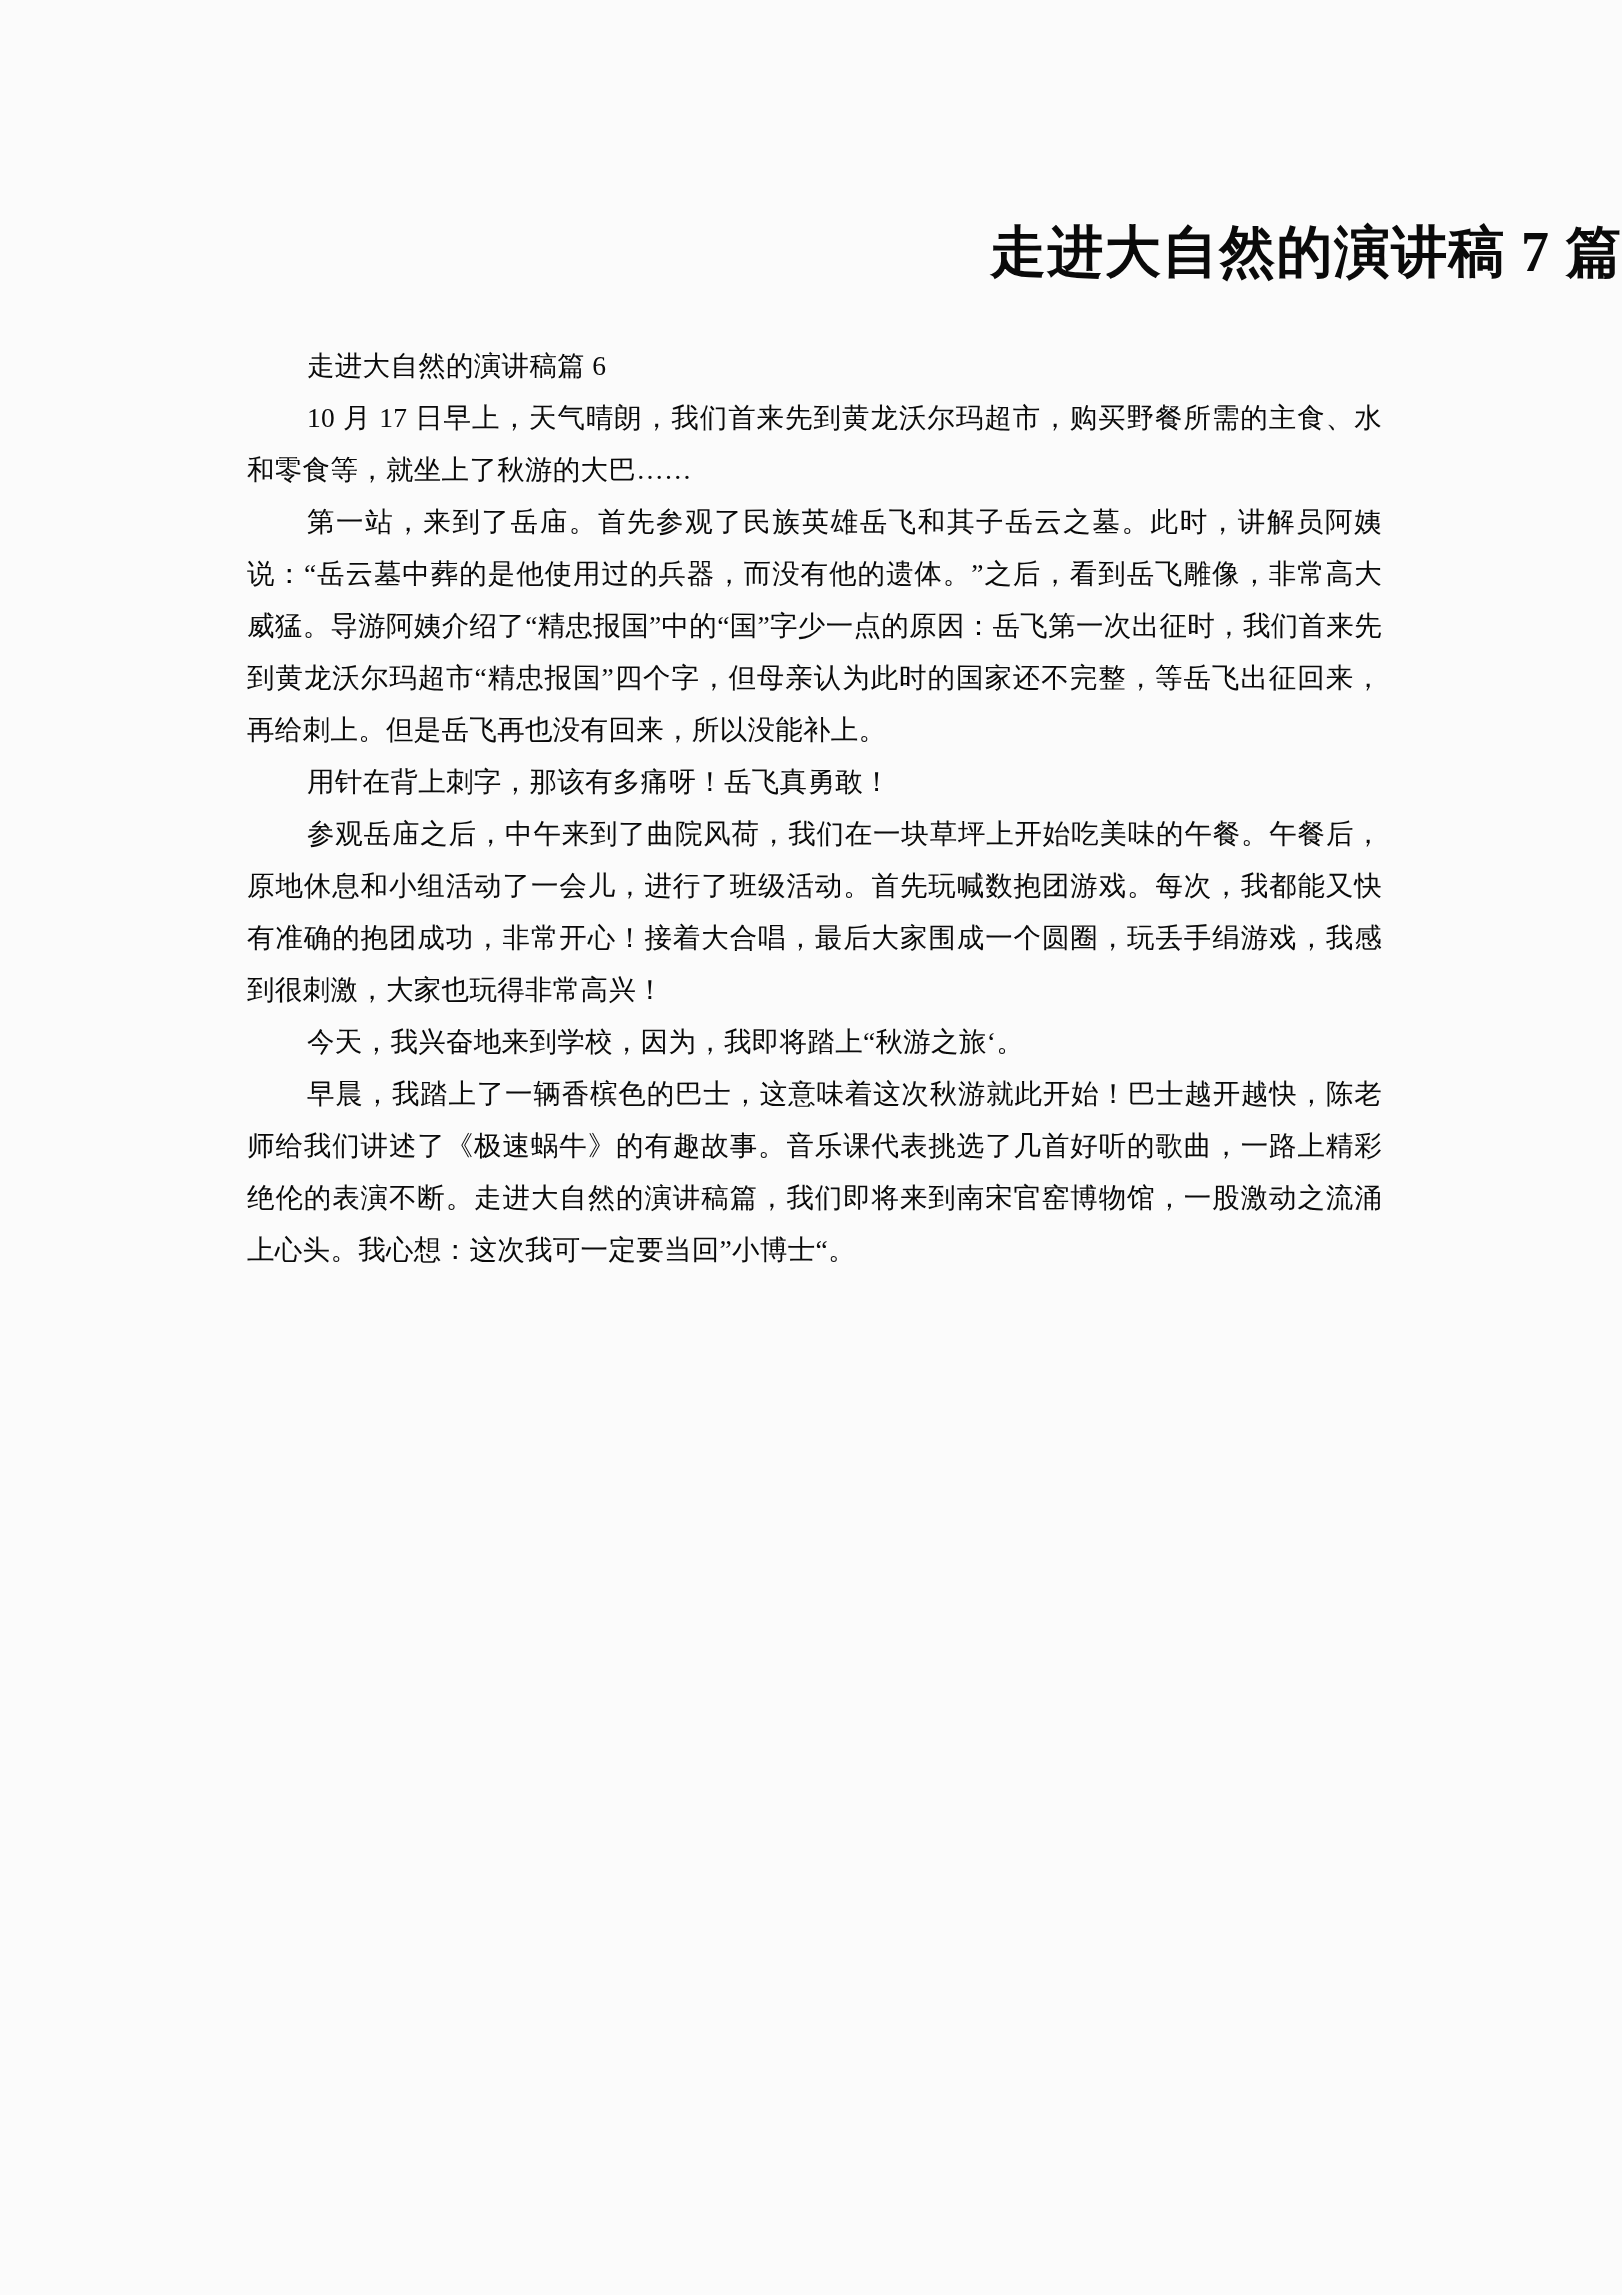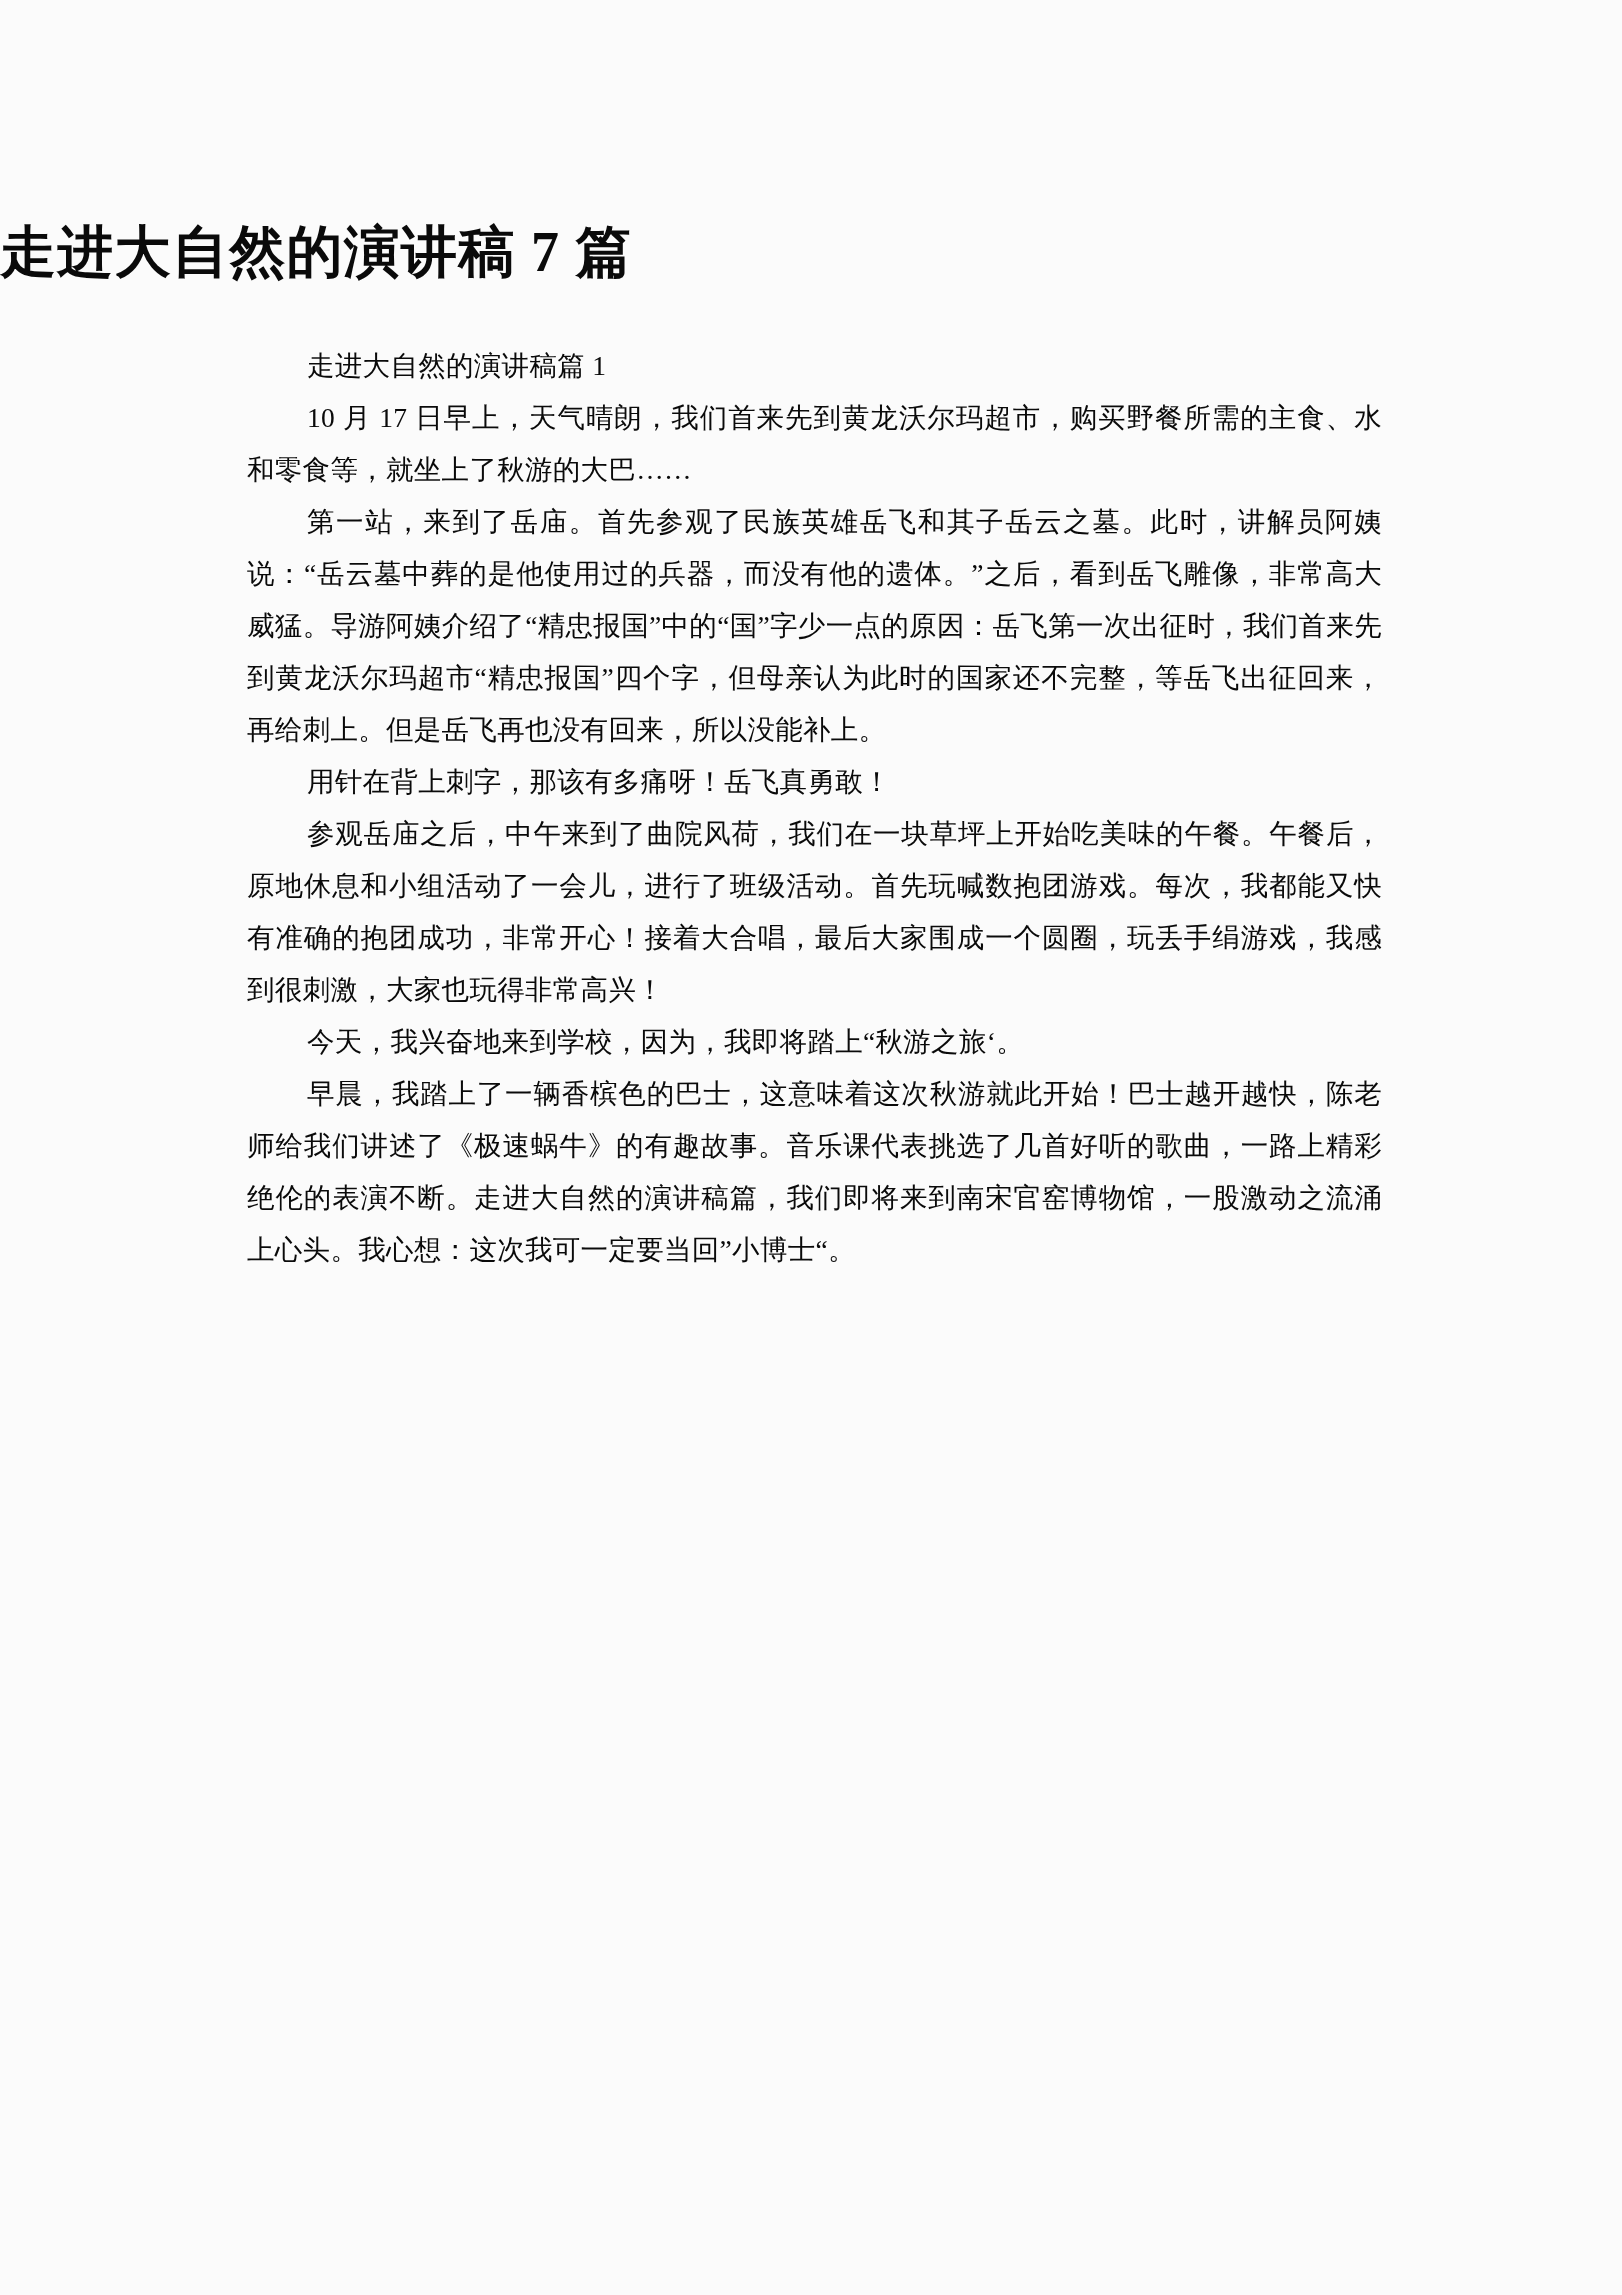--- a/index.html
+++ b/index.html
@@ -17,21 +17,21 @@
     overflow: hidden;
     font-family: "Liberation Serif", "DejaVu Serif", serif;
     color: #0a0a0a;
   }
 
   .doc-title {
     position: absolute;
     left: 0;
     right: 0;
     top: 182px;
-    text-align: left;
+    text-align: right;
     font-size: 56px;
     font-weight: bold;
     letter-spacing: 1.3px;
     line-height: 1.15;
     font-family: "Liberation Serif", "DejaVu Serif", serif;
   }
 
   .body-block {
     position: absolute;
     left: 247px;
@@ -66,21 +66,21 @@
 </style>
 </head>
 <body>
 
 <div class="page">
 
   <h1 class="doc-title">走进大自然的演讲稿 7 篇</h1>
 
   <div class="body-block">
 
-    <p class="section-heading">走进大自然的演讲稿篇 1</p>
+    <p class="section-heading">走进大自然的演讲稿篇 6</p>
 
 
     <p class="para indent">10 月 17 日早上，天气晴朗，我们首来先到黄龙沃尔玛超市，购买野餐所需的主食、水和零食等，就坐上了秋游的大巴……</p>
 
     <p class="para indent">第一站，来到了岳庙。首先参观了民族英雄岳飞和其子岳云之墓。此时，讲解员阿姨说：“岳云墓中葬的是他使用过的兵器，而没有他的遗体。”之后，看到岳飞雕像，非常高大威猛。导游阿姨介绍了“精忠报国”中的“国”字少一点的原因：岳飞第一次出征时，我们首来先到黄龙沃尔玛超市“精忠报国”四个字，但母亲认为此时的国家还不完整，等岳飞出征回来，再给刺上。但是岳飞再也没有回来，所以没能补上。</p>
 
     <p class="para indent">用针在背上刺字，那该有多痛呀！岳飞真勇敢！</p>
 
     <p class="para indent">参观岳庙之后，中午来到了曲院风荷，我们在一块草坪上开始吃美味的午餐。午餐后，原地休息和小组活动了一会儿，进行了班级活动。首先玩喊数抱团游戏。每次，我都能又快有准确的抱团成功，非常开心！接着大合唱，最后大家围成一个圆圈，玩丢手绢游戏，我感到很刺激，大家也玩得非常高兴！</p>
 

